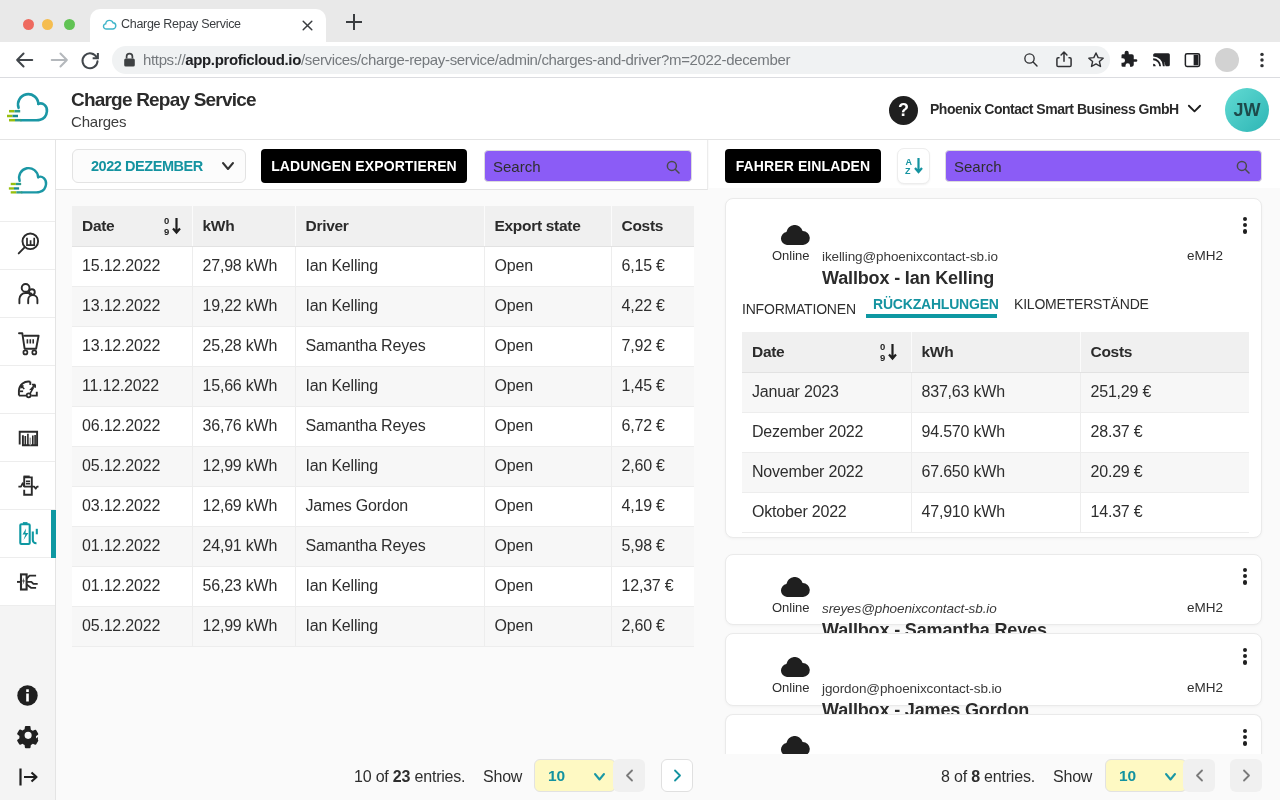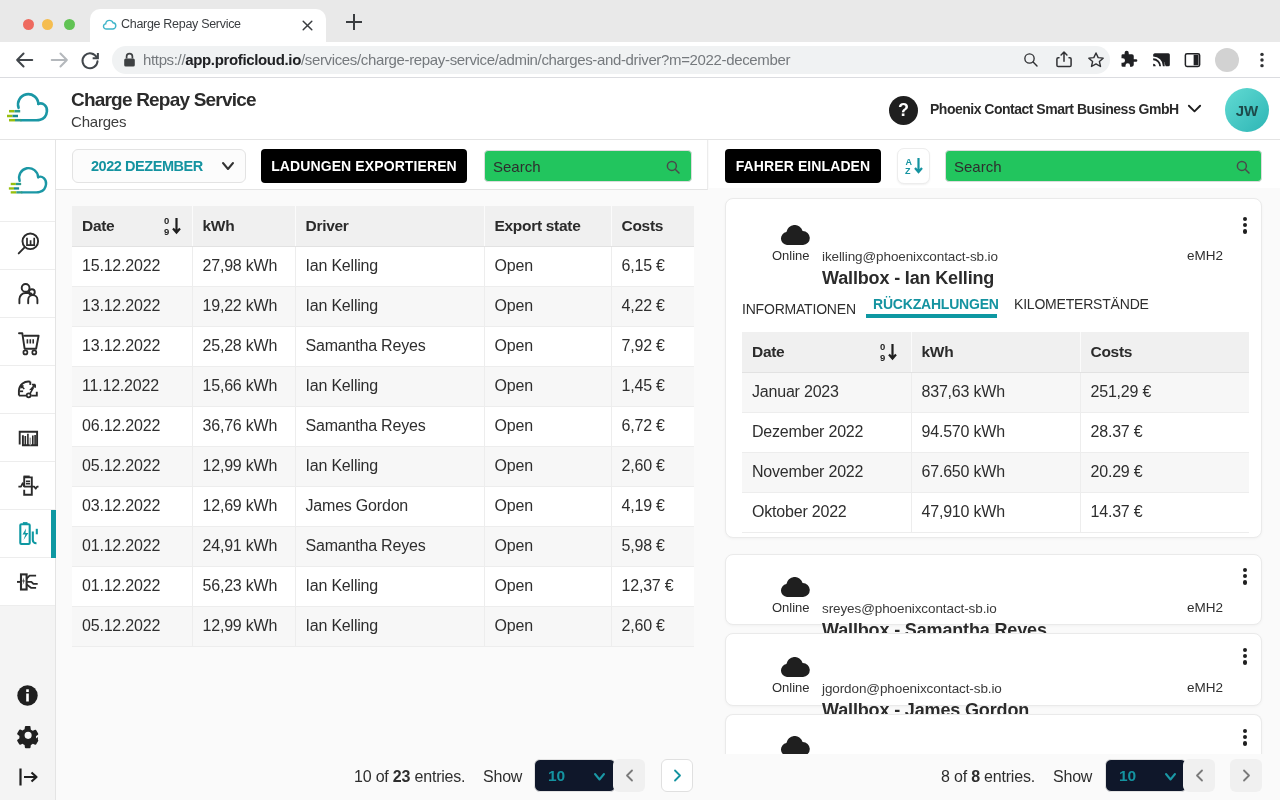--- a/index.html
+++ b/index.html
@@ -17,36 +17,36 @@
 #urlpill { position:absolute; left:112px; top:46px; width:998px; height:28px; background:#f0f2f3; border-radius:14px; }
 #urltext { position:absolute; left:143px; top:51px; font-size:15px; color:#75797d; white-space:nowrap; letter-spacing:-0.35px; }
 #urltext b { color:#202124; font-weight:700; }
 .cicon { position:absolute; }
 
 
 #apphead { position:absolute; left:0; top:78px; width:1280px; height:62px; background:#fff; border-bottom:1px solid #e4e4e4; }
 #apptitle { position:absolute; left:71px; top:89px; font-size:19px; font-weight:700; color:#2b2b2b; letter-spacing:-0.8px; }
 #appsub { position:absolute; left:71px; top:113px; font-size:15px; color:#3d3d3d; letter-spacing:-0.2px; }
 #company { position:absolute; left:930px; top:101px; font-size:14px; font-weight:700; color:#2b2b2b; white-space:nowrap; letter-spacing:-0.5px; }
-#avatar { position:absolute; left:1225px; top:88px; width:44px; height:44px; border-radius:50%; background:linear-gradient(135deg,#62dbd3 0%,#2db5b5 100%); color:#1d4a4a; font-size:15px; font-weight:700; display:flex; align-items:center; justify-content:center; letter-spacing:0; }
+#avatar { position:absolute; left:1225px; top:88px; width:44px; height:44px; border-radius:50%; background:linear-gradient(135deg,#62dbd3 0%,#2db5b5 100%); color:#1d4a4a; font-size:18px; font-weight:700; display:flex; align-items:center; justify-content:center; letter-spacing:0; }
 #helpc { position:absolute; left:889px; top:96px; width:29px; height:29px; border-radius:50%; background:#1f1f1f; color:#fff; font-size:18px; font-weight:700; text-align:center; line-height:29px; font-family:"Liberation Sans",sans-serif; }
 
 
 #sidebar { position:absolute; left:0; top:140px; width:56px; height:660px; background:#f4f4f4; border-right:1px solid #e4e4e4; }
 .scell { position:absolute; left:0; width:55px; background:#fff; border-bottom:1px solid #ededed; display:flex; align-items:center; justify-content:center; }
 .sbot { position:absolute; left:0; width:55px; display:flex; align-items:center; justify-content:center; }
 #activebar { position:absolute; left:51px; top:510px; width:5px; height:48px; background:#0e98a2; }
 
 
 #lefttool { position:absolute; left:56px; top:140px; width:652px; height:50px; background:#fff; border-bottom:1px solid #e4e4e4; border-right:1px solid #ececec; }
 #righttool { position:absolute; left:709px; top:140px; width:571px; height:48px; background:#fff; }
 #monthsel { position:absolute; left:72px; top:149px; width:174px; height:34px; background:#fcfcfc; border:1px solid #e3e3e3; border-radius:6px; }
 #monthsel span { position:absolute; left:18px; top:8px; font-size:14.5px; font-weight:700; color:#1493a0; letter-spacing:-0.45px; }
 .btn-teal { position:absolute; background:#000000; color:#fff; font-weight:700; font-size:14px; letter-spacing:0.1px; border-radius:4px; display:flex; align-items:center; justify-content:center; }
-.search { position:absolute; height:32px; background:#22c55e; border:1px solid #dcdcdc; border-radius:4px; }
+.search { position:absolute; height:32px; background:#8b5cf6; border:1px solid #dcdcdc; border-radius:4px; }
 .search span { position:absolute; left:8px; top:7px; font-size:15px; color:#2e2e2e; }
 #sortbtn { position:absolute; left:897px; top:148px; width:33px; height:36px; background:#fff; border:1px solid #ededed; border-radius:7px; box-shadow:0 1px 2px rgba(0,0,0,0.06); display:flex; align-items:center; justify-content:center; }
 
 
 .tbl { position:absolute; border-collapse:collapse; table-layout:fixed; font-size:16px; color:#2e2e2e; letter-spacing:-0.2px; }
 .tbl th { background:#f0f0f0; font-weight:700; text-align:left; height:40px; padding:0 0 0 10px; border-bottom:1px solid #e2e2e2; border-left:1px solid #fbfbfb; font-size:15.5px; letter-spacing:-0.3px; color:#2b2b2b; position:relative; }
 .tbl th:first-child { border-left:none; }
 .tbl td { height:40px; padding:0 0 0 10px; border-bottom:1px solid #ededed; border-left:1px solid #ededed; background:#fff; }
 .tbl td:first-child { border-left:none; }
 .tbl tr.g td { background:#f7f7f7; }
@@ -56,21 +56,21 @@
 .kebab { position:absolute; }
 .kebab i { display:block; width:4.2px; height:4.2px; border-radius:50%; background:#1f1f1f; margin-bottom:2px; }
 .ctitle { position:absolute; left:96px; font-size:18px; font-weight:700; color:#2b2b2b; letter-spacing:-0.15px; white-space:nowrap;margin-top:44px; }
 .cmail { position:absolute; left:96px; font-size:13.5px; color:#3a3a3a; letter-spacing:-0.1px; }
 .conline { position:absolute; font-size:13px; color:#2e2e2e; }
 .cemh { position:absolute; font-size:13.5px; color:#2e2e2e; }
 .ccloud { position:absolute; }
 
 
 .pager { position:absolute; font-size:16px; color:#2e2e2e; letter-spacing:-0.2px; white-space:nowrap; }
-.pgsel { position:absolute; width:82px; height:33px; background:#0f172a; border:1px solid #e2e2e2; border-radius:6px; }
+.pgsel { position:absolute; width:82px; height:33px; background:#fef9c3; border:1px solid #e2e2e2; border-radius:6px; }
 .pgsel b { position:absolute; left:13px; top:7px; font-size:15.5px; color:#1493a0; }
 .pgbtn { position:absolute; width:32px; height:33px; border-radius:6px; display:flex; align-items:center; justify-content:center; }
 .pgbtn.dis { background:#f0f0f0; }
 .pgbtn.en { background:#fff; border:1px solid #e0e0e0; }
 
 
 .tabrow { position:absolute; font-size:14px; color:#2e2e2e; letter-spacing:-0.2px; }
 </style>
 </head>
 <body>
@@ -475,21 +475,21 @@
     <div class="kebab" style="right:14px;top:13px;">
         <i></i>
         <i></i>
         <i></i>
       </div>
     <svg class="ccloud" style="left:54px;top:22px;" width="30" height="21" viewBox="0 0 30 21">
         <path d="M7 20 a6.5 6.5 0 0 1 -0.6 -12.9 A8.3 8.3 0 0 1 22.6 6 A7 7 0 0 1 23 20 Z" fill="#1f1f1f"></path>
       </svg>
     <div class="conline" style="left:46px;top:45px;">Online</div>
     <div class="ctitle" style="top:21px;">Wallbox - Samantha Reyes</div>
-    <div class="cmail" style="top:46px;">sreyes@phoenixcontact-sb.io</div>
+    <div class="cmail" style="top:46px;font-style:italic;">sreyes@phoenixcontact-sb.io</div>
     <div class="cemh" style="left:461px;top:45px;">eMH2</div>
   </div>
   <div class="card" style="top:633px;height:73px;">
     <div class="kebab" style="right:14px;top:14px;">
         <i></i>
         <i></i>
         <i></i>
       </div>
     <svg class="ccloud" style="left:54px;top:23px;" width="30" height="21" viewBox="0 0 30 21">
         <path d="M7 20 a6.5 6.5 0 0 1 -0.6 -12.9 A8.3 8.3 0 0 1 22.6 6 A7 7 0 0 1 23 20 Z" fill="#1f1f1f"></path>

